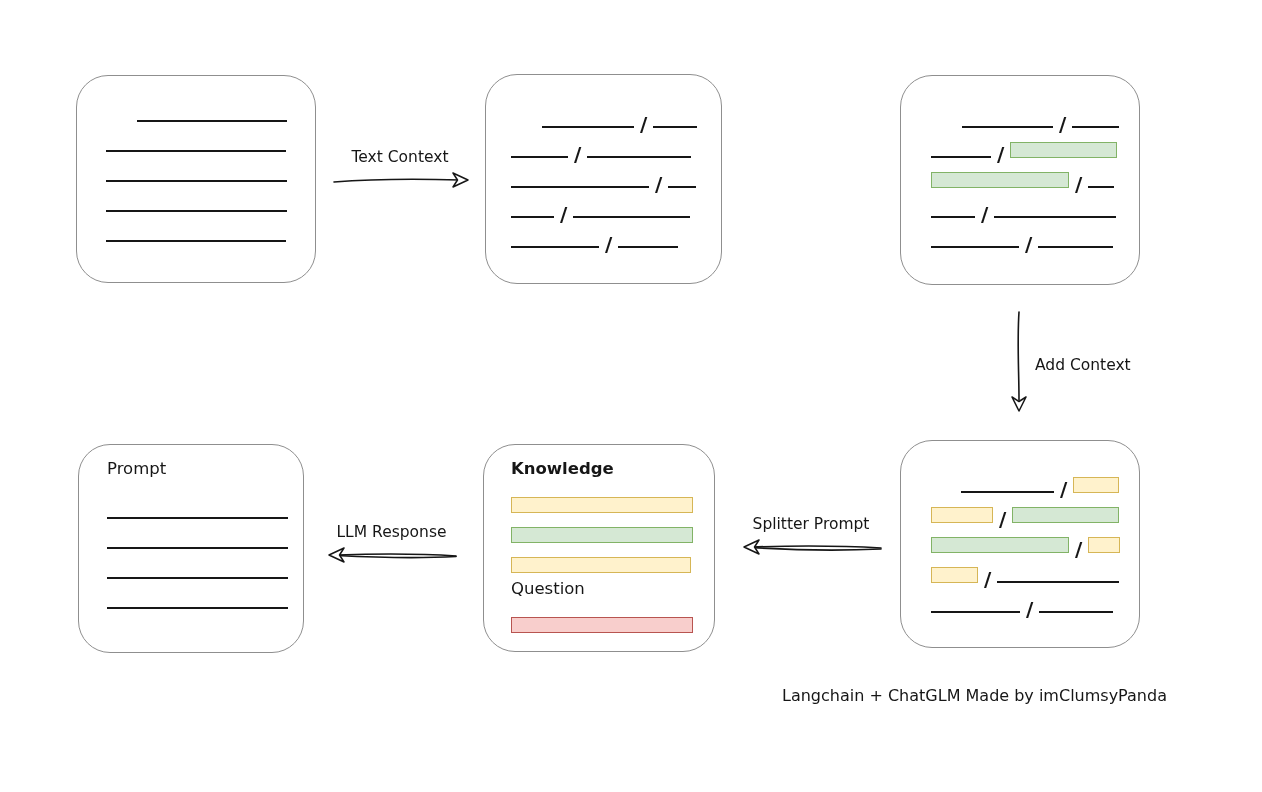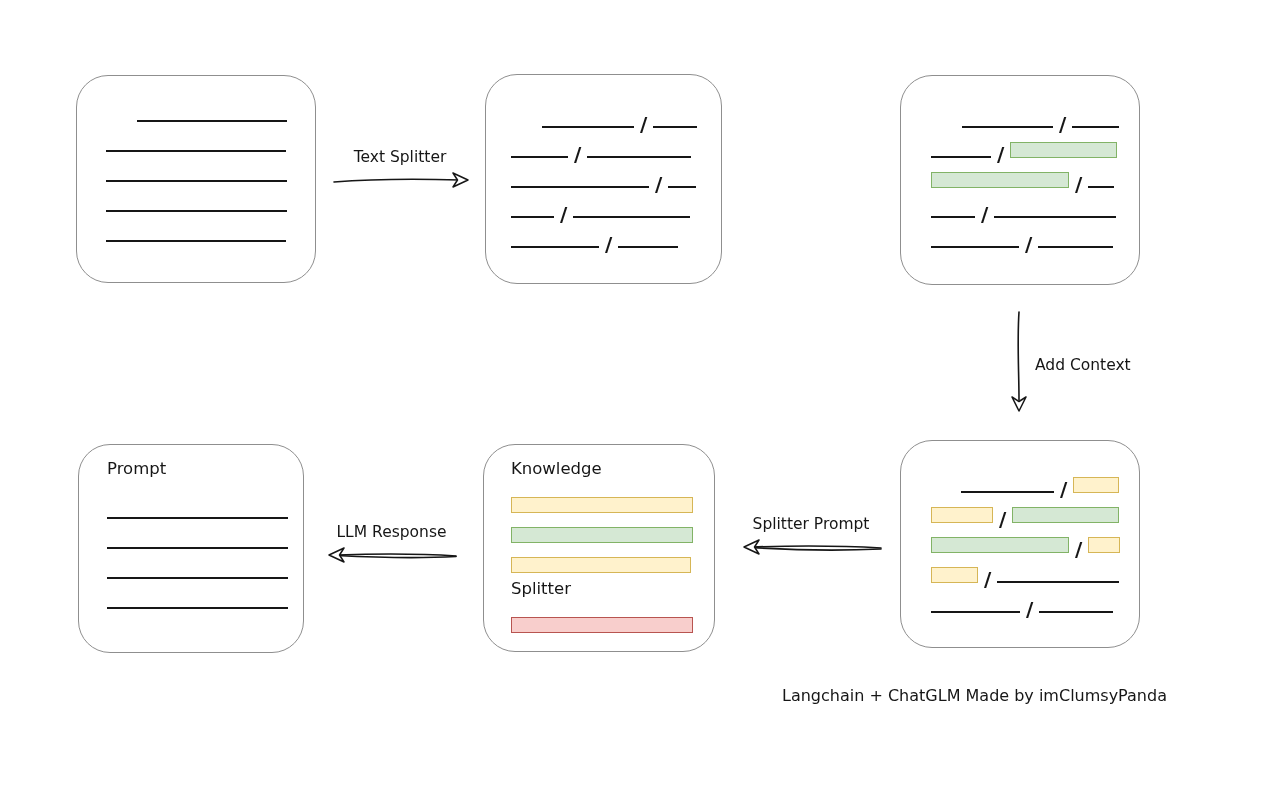--- a/index.html
+++ b/index.html
@@ -42,21 +42,21 @@
         <div class="chunk-row">
           <span class="seg line" style="width: 181px;"></span>
         </div>
         <div class="chunk-row">
           <span class="seg line" style="width: 180px;"></span>
         </div>
       </div>
   </div>
 
   <div class="arrow-group" style="left:332px;top:146px;width:136px;">
-    <div class="arrow-label">Text Splitter</div>
+    <div class="arrow-label">Text Context</div>
     <svg width="140" height="24">
       <path class="stroke" d="M2,14 C40,11 95,11 128,12"></path>
       <path class="head" d="M121,5 L136,12 L121,19 L125.5,12 Z"></path>
     </svg>
   </div>
 
   <div class="box" style="left:485px;top:74px;width:237px;height:210px;">
     <div class="rows" style="padding:23px 0 0 25px;">
         <div class="chunk-row" style="padding-left: 31px;">
           <span class="seg line" style="width: 92px;"></span>
@@ -157,33 +157,33 @@
     <div class="arrow-label">Splitter Prompt</div>
     <svg width="146" height="24">
       <path class="stroke" d="M143,13 C100,10.5 45,11 14,12"></path>
       <path class="stroke" d="M143,14 C100,16 45,14.5 14,12.5"></path>
       <path class="head" d="M21,5 L6,12 L21,19 L16.5,12 Z"></path>
     </svg>
   </div>
 
   <div class="box" style="left:483px;top:444px;width:232px;height:208px;">
     <div style="padding:14px 0 0 27px;">
-      <div class="box-label" style="height:24px;">Knowledge</div>
+      <div class="box-label" style="height:24px;font-weight:bold;">Knowledge</div>
       <div class="rows">
           <div class="chunk-row">
             <span class="seg yellow" style="width: 182px;"></span>
           </div>
           <div class="chunk-row">
             <span class="seg green" style="width: 182px;"></span>
           </div>
           <div class="chunk-row">
             <span class="seg yellow" style="width: 180px;"></span>
           </div>
         </div>
-      <div class="box-label" style="height:24px;margin-top:6px;">Splitter</div>
+      <div class="box-label" style="height:24px;margin-top:6px;">Question</div>
       <div class="rows">
           <div class="chunk-row">
             <span class="seg red" style="width: 182px;"></span>
           </div>
         </div>
     </div>
   </div>
 
   <div class="arrow-group" style="left:324px;top:521px;width:135px;">
     <div class="arrow-label">LLM Response</div>

